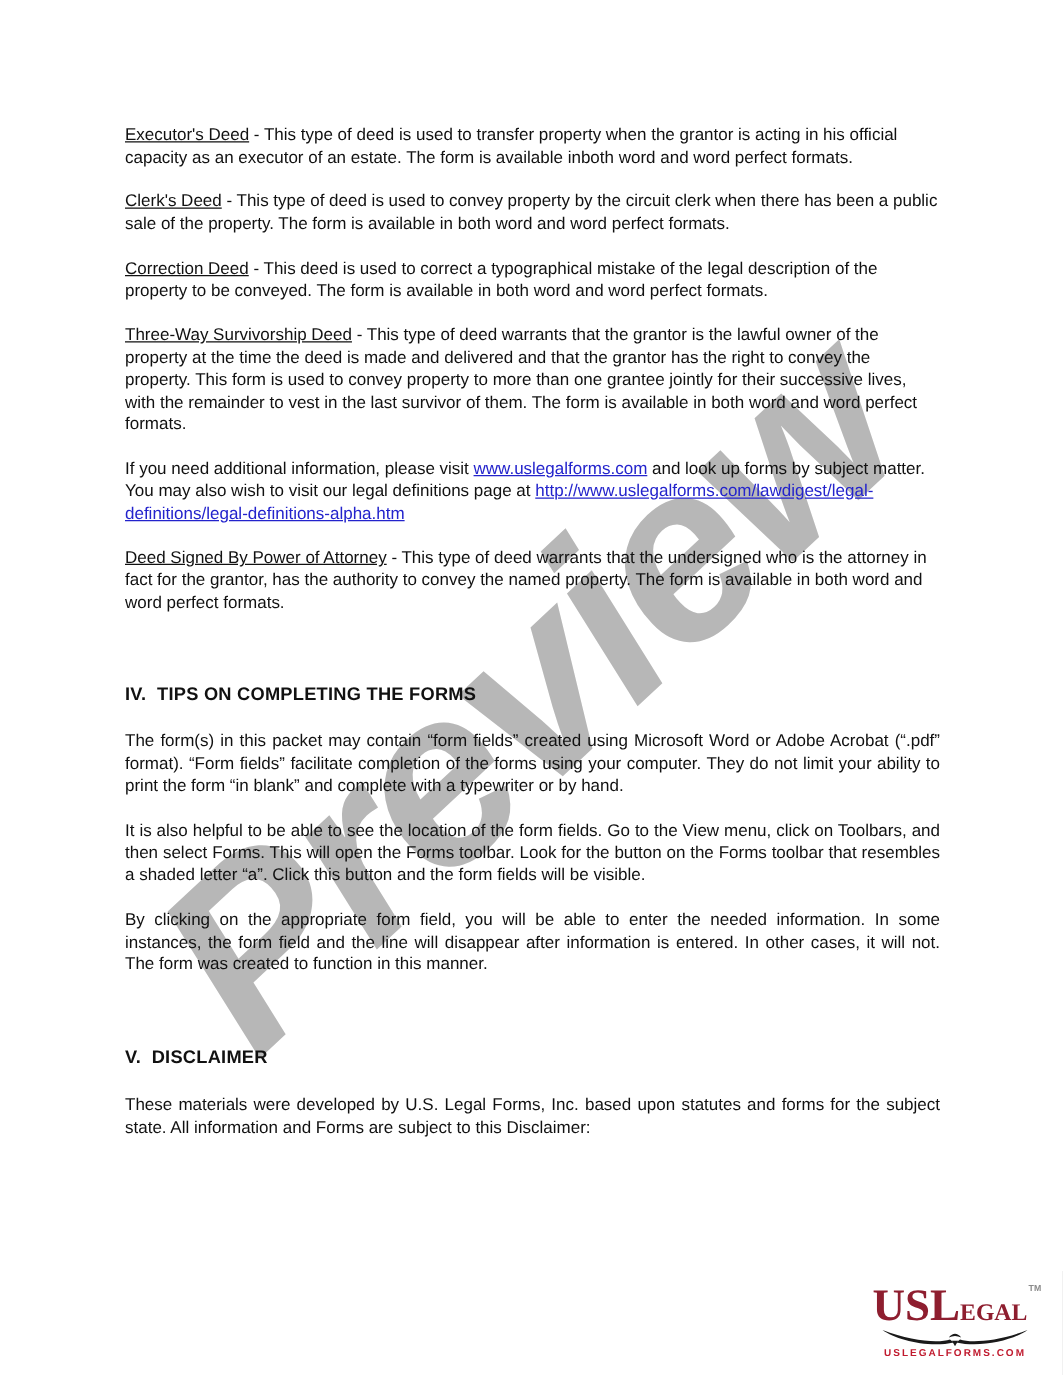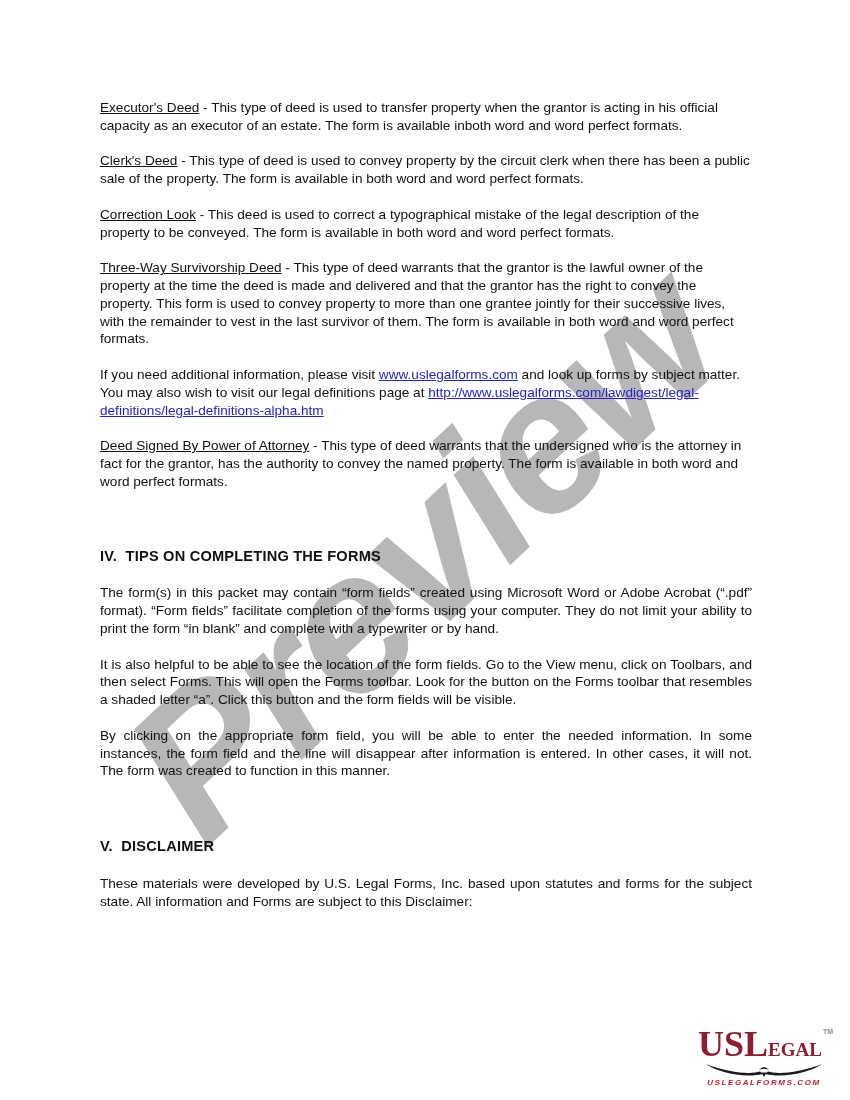--- a/index.html
+++ b/index.html
@@ -70,37 +70,36 @@
     font-family:"Liberation Sans",sans-serif;font-weight:bold;
     position:relative;top:2px;left:1px;
   }
   .logo-eagle{display:block;margin:1px auto 1px auto;}
   .logo-site{
     font-size:8px;
     font-weight:bold;
     color:#c01a2e;
     letter-spacing:1.6px;
     white-space:nowrap;
-    font-style:italic;
   }
 </style>
 </head>
 <body>
 
 <div class="page">
 
   <div class="watermark">Preview</div>
 
   <div class="content">
 
     <p class="para"><span class="term">Executor's Deed</span><span> - This type of deed is used to transfer property when the grantor is acting in his official capacity as an executor of an estate. The form is available inboth word and word perfect formats.</span></p>
 
     <p class="para"><span class="term">Clerk's Deed</span><span> - This type of deed is used to convey property by the circuit clerk when there has been a public sale of the property. The form is available in both word and word perfect formats.</span></p>
 
-    <p class="para"><span class="term">Correction Look</span><span> - This deed is used to correct a typographical mistake of the legal description of the property to be conveyed. The form is available in both word and word perfect formats.</span></p>
+    <p class="para"><span class="term">Correction Deed</span><span> - This deed is used to correct a typographical mistake of the legal description of the property to be conveyed. The form is available in both word and word perfect formats.</span></p>
 
     <p class="para"><span class="term">Three-Way Survivorship Deed</span><span> - This type of deed warrants that the grantor is the lawful owner of the property at the time the deed is made and delivered and that the grantor has the right to convey the property. This form is used to convey property to more than one grantee jointly for their successive lives, with the remainder to vest in the last survivor of them. The form is available in both word and word perfect formats.</span></p>
 
     <p class="para"><span>If you need additional information, please visit </span><a class="doclink">www.uslegalforms.com</a><span> and look up forms by subject matter.  You may also wish to visit our legal definitions page at </span><a class="doclink">http://www.uslegalforms.com/lawdigest/legal-definitions/legal-definitions-alpha.htm</a></p>
 
     <p class="para"><span class="term">Deed Signed By Power of Attorney</span><span> - This type of deed warrants that the undersigned who is the attorney in fact for the grantor, has the authority to convey the named property. The form is available in both word and word perfect formats.</span></p>
 
     <h2 class="sec-heading first">IV.  TIPS ON COMPLETING THE FORMS</h2>
 
     <p class="para justify">The form(s) in this packet may contain “form fields” created using Microsoft Word or Adobe Acrobat (“.pdf” format). “Form fields” facilitate completion of the forms using your computer. They do not limit your ability to print the form “in blank” and complete with a typewriter or by hand.</p>

